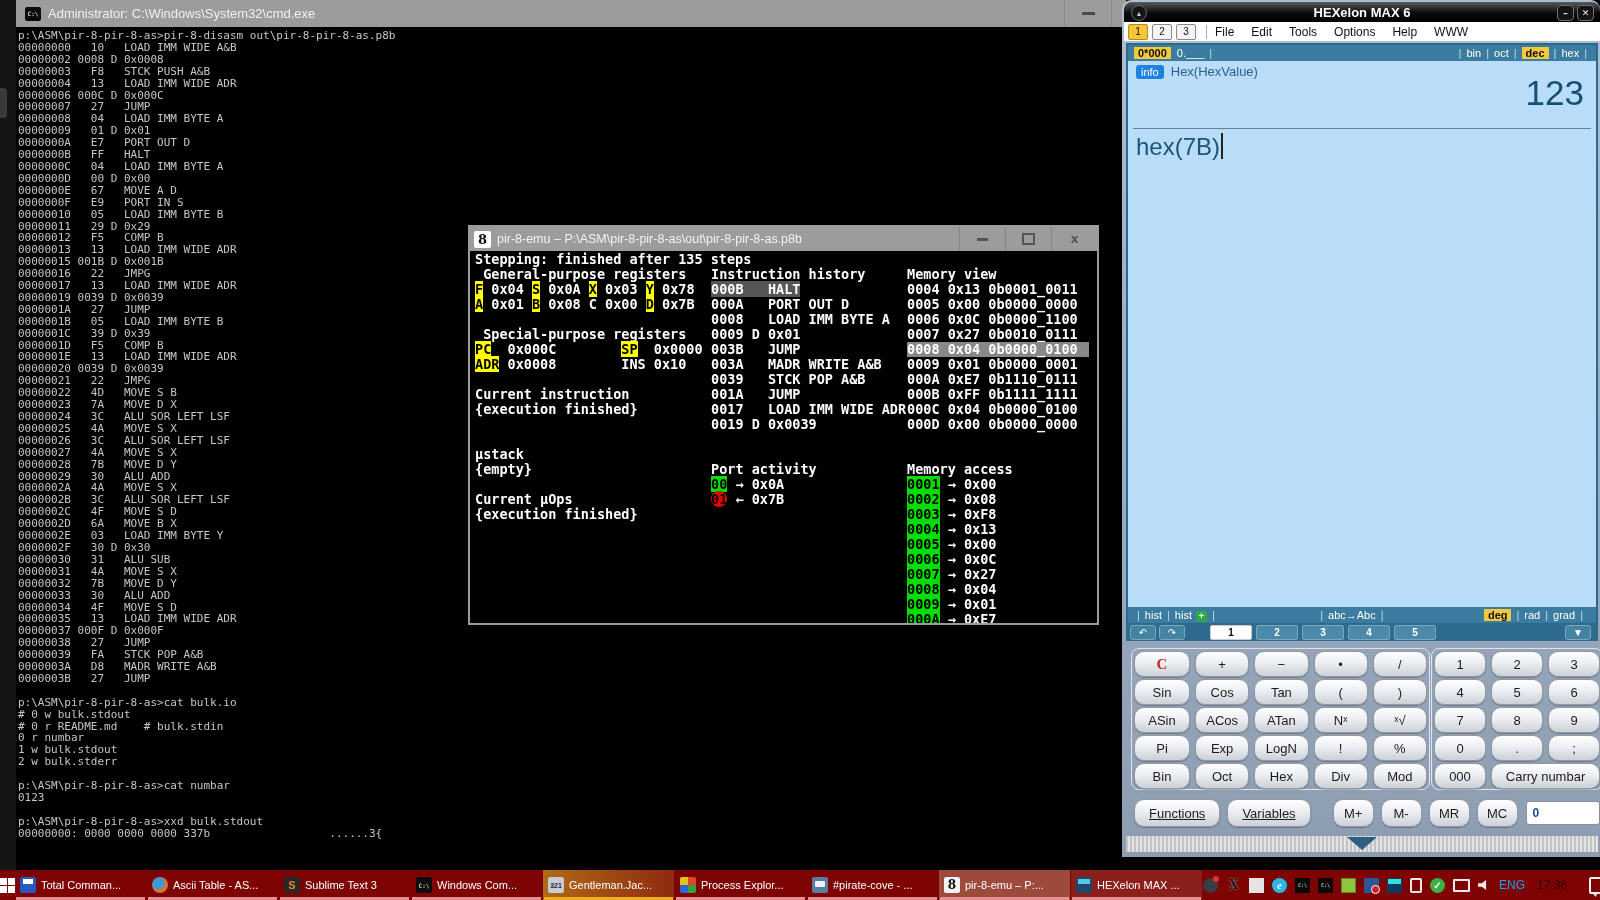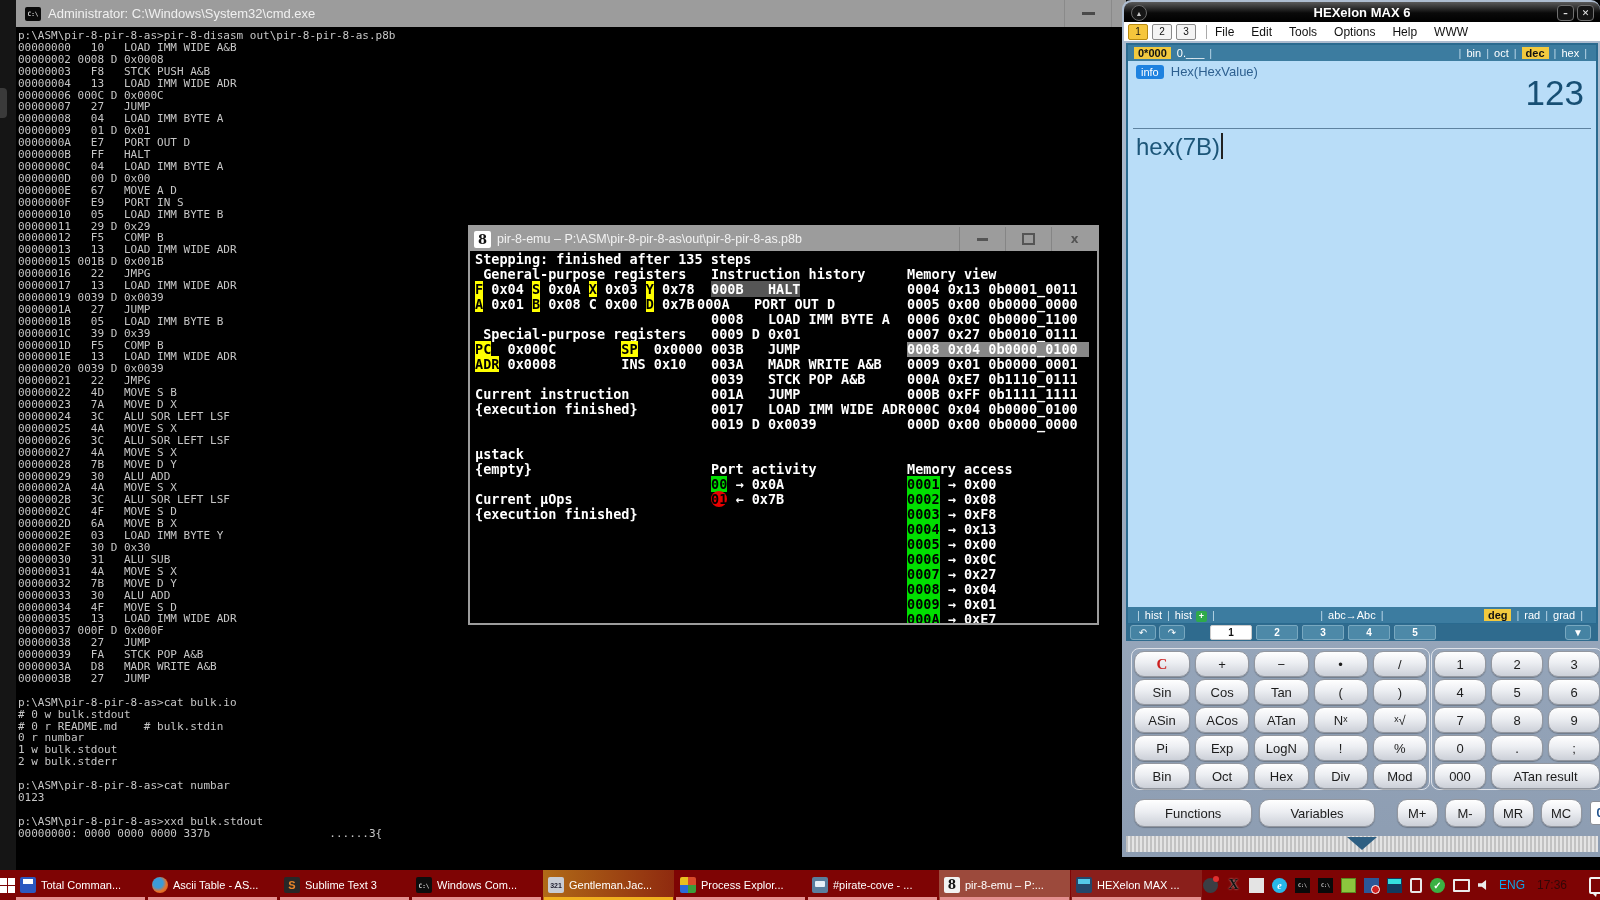--- a/index.html
+++ b/index.html
@@ -89,21 +89,21 @@
   .pad-r{position:absolute;left:309px;width:166px;top:0;bottom:0;display:grid;grid-template-columns:repeat(3,1fr);
          grid-template-rows:repeat(5,26px);gap:2px 5px;padding:2px;border-radius:8px;border:1px solid #dfe3ea;}
   .kbtn{background:linear-gradient(180deg,#ffffff,#eceef2 45%,#ccd0d8);border:1px solid #93979f;border-radius:10px;
         color:#1c1c1c;font-size:13px;display:flex;align-items:center;justify-content:center;box-shadow:0 1px 1px rgba(0,0,0,.25);}
   .kbtn.red{color:#cc2020;font-family:"Liberation Serif",serif;font-weight:bold;font-size:15px;}
   .kbtn.span2{grid-column:2/4;}
   .hx-bottom{position:absolute;left:0;right:0;top:795px;height:36px;display:flex;align-items:center;}
   .bpad{display:flex;align-items:center;gap:7px;}
   .bpad.fn{margin-left:12px;}
   .bpad.mem{margin-left:22px;}
-  .bbtn{height:26px;padding:0 30px;}
+  .bbtn{height:26px;padding:0 14px;text-decoration:underline;}
   .mbtn{height:26px;width:39px;padding:0;}
   .mem-field{width:126px;height:22px;background:#fff;border:1px solid #8a8e96;border-radius:3px;margin-left:8px;
              font:bold 12px "Liberation Sans",sans-serif;color:#1c4e8a;display:flex;align-items:center;padding-left:6px;}
   .hx-rib{position:absolute;left:4px;right:2px;top:836px;height:16px;
           background:repeating-linear-gradient(90deg,#c2c2c2 0 2px,#e4e4e4 2px 4px);display:flex;justify-content:center;}
   .hx-tri{width:0;height:0;border-left:15px solid transparent;border-right:15px solid transparent;border-top:13px solid #2e5f82;margin-top:1px;}
 
   
   .taskbar{position:absolute;left:0;top:870px;width:1600px;height:30px;background:#7e0404;display:flex;align-items:stretch;}
   .start-btn{width:46px;display:flex;align-items:center;justify-content:center;}
@@ -266,21 +266,21 @@
       <div class="emu-row" style="left: 5px; top: 76px;"><span> Special-purpose registers</span></div>
       <div class="emu-row" style="left: 5px; top: 91px;"><span class="y">PC</span><span>  0x000C        </span><span class="y">SP</span><span>  0x0000</span></div>
       <div class="emu-row" style="left: 5px; top: 106px;"><span class="y">ADR</span><span> 0x0008        </span><span>INS</span><span> 0x10</span></div>
       <div class="emu-row" style="left: 5px; top: 136px;"><span>Current instruction</span></div>
       <div class="emu-row" style="left: 5px; top: 151px;"><span>{execution finished}</span></div>
       <div class="emu-row" style="left: 5px; top: 196px;"><span>μstack</span></div>
       <div class="emu-row" style="left: 5px; top: 211px;"><span>{empty}</span></div>
       <div class="emu-row" style="left: 5px; top: 241px;"><span>Current μOps</span></div>
       <div class="emu-row" style="left: 5px; top: 256px;"><span>{execution finished}</span></div>
       <div class="emu-row" style="left: 241px; top: 31px;"><span class="gd">000B   HALT</span></div>
-      <div class="emu-row" style="left: 227px; top: 46px;"><span>000A   PORT OUT D</span></div>
+      <div class="emu-row" style="left: 241px; top: 46px;"><span>000A   PORT OUT D</span></div>
       <div class="emu-row" style="left: 241px; top: 61px;"><span>0008   LOAD IMM BYTE A</span></div>
       <div class="emu-row" style="left: 241px; top: 76px;"><span>0009 D 0x01</span></div>
       <div class="emu-row" style="left: 241px; top: 91px;"><span>003B   JUMP</span></div>
       <div class="emu-row" style="left: 241px; top: 106px;"><span>003A   MADR WRITE A&amp;B</span></div>
       <div class="emu-row" style="left: 241px; top: 121px;"><span>0039   STCK POP A&amp;B</span></div>
       <div class="emu-row" style="left: 241px; top: 136px;"><span>001A   JUMP</span></div>
       <div class="emu-row" style="left: 241px; top: 151px;"><span>0017   LOAD IMM WIDE ADR</span></div>
       <div class="emu-row" style="left: 241px; top: 166px;"><span>0019 D 0x0039</span></div>
       <div class="emu-row" style="left: 241px; top: 211px;"><span>Port activity</span></div>
       <div class="emu-row" style="left: 241px; top: 226px;"><span class="grn">00</span><span> → 0x0A</span></div>
@@ -441,21 +441,21 @@
         <div class="kbtn">4</div>
         <div class="kbtn">5</div>
         <div class="kbtn">6</div>
         <div class="kbtn">7</div>
         <div class="kbtn">8</div>
         <div class="kbtn">9</div>
         <div class="kbtn">0</div>
         <div class="kbtn">.</div>
         <div class="kbtn">;</div>
         <div class="kbtn">000</div>
-        <div class="kbtn span2">ATan result</div>
+        <div class="kbtn span2">Carry numbar</div>
       </div>
   </div>
   <div class="hx-bottom">
     <div class="bpad fn" id="hx-fnbtns">
         <div class="kbtn bbtn">Functions</div>
         <div class="kbtn bbtn">Variables</div>
       </div>
     <div class="bpad mem" id="hx-membtns">
         <div class="kbtn mbtn">M+</div>
         <div class="kbtn mbtn">M-</div>

